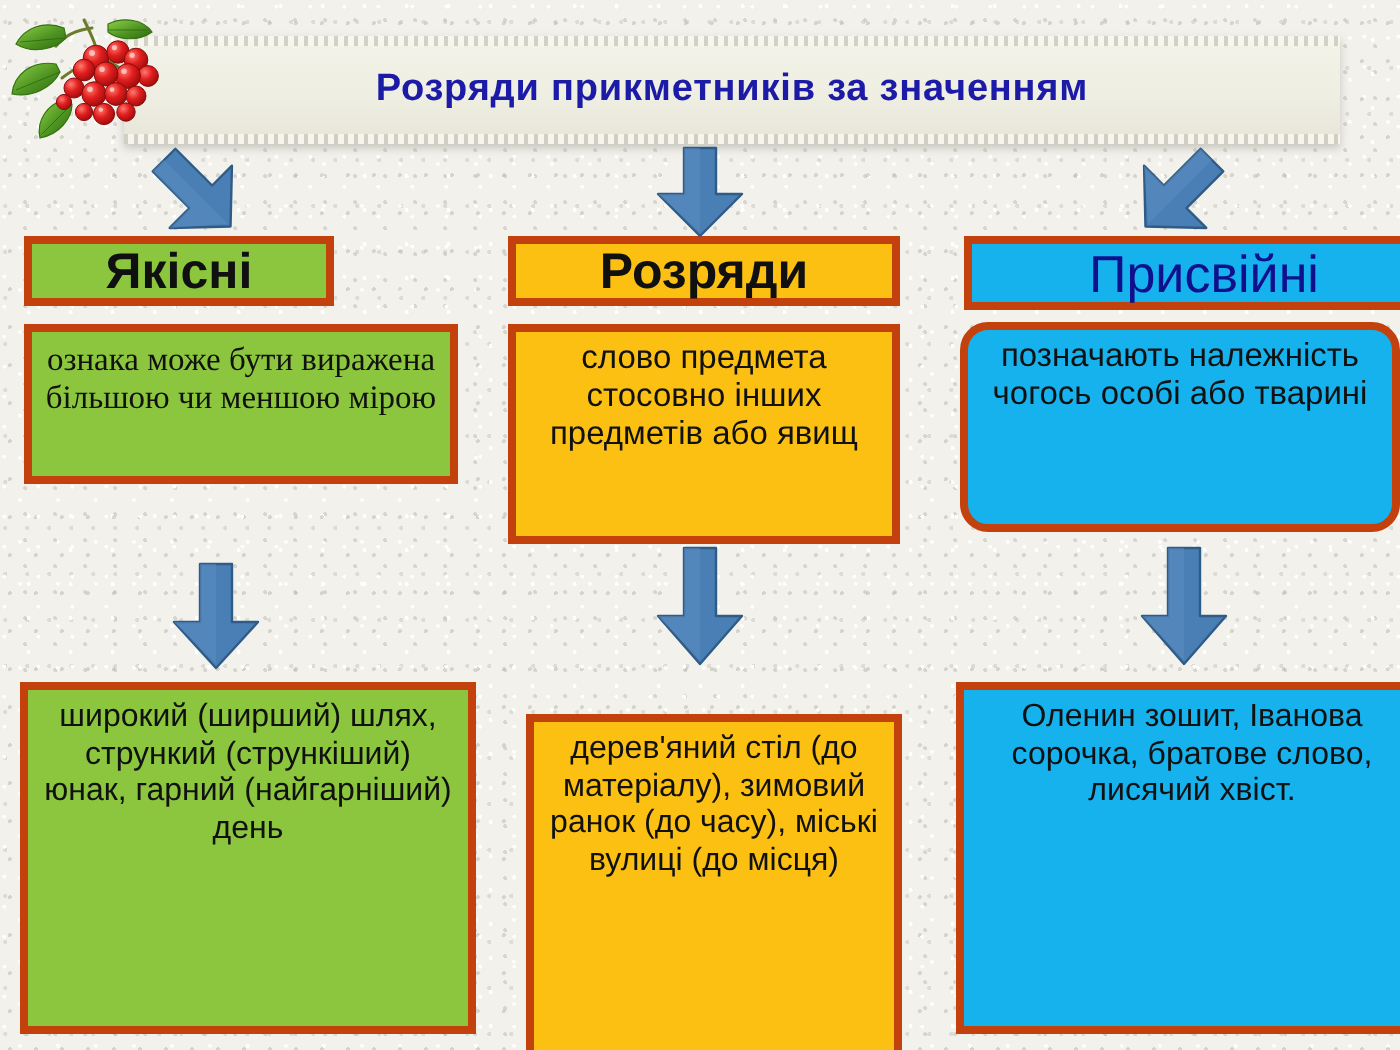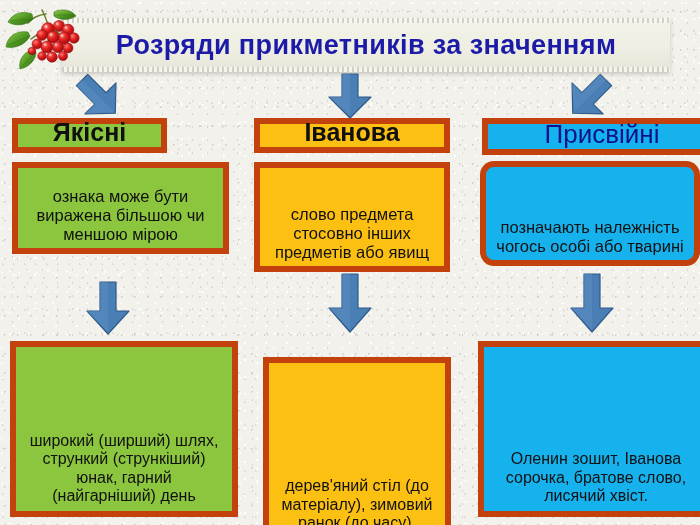--- a/index.html
+++ b/index.html
@@ -47,21 +47,21 @@
     background-image: repeating-linear-gradient(
         90deg,
         rgba(205,203,192,0.85) 0 2px,
         rgba(248,247,239,0.9) 2px 5px);
   }
   #title-banner::before { top: 0; }
   #title-banner::after  { bottom: 0; }
 
   #title-text {
     color: #1b1ba8;
-    font-size: 27px;
+    font-size: 19px;
     font-weight: bold;
     letter-spacing: 0.4px;
     white-space: nowrap;
     position: relative;
     z-index: 2;
   }
 
   
   #kalyna {
     position: absolute;
@@ -69,23 +69,23 @@
     top: 2px;
     width: 88px;
     height: 74px;
     z-index: 6;
     pointer-events: none;
   }
 
   
   .box {
     position: absolute;
-    border: 6px solid #c2410c;
+    border: 4px solid #c2410c;
     display: flex;
-    align-items: flex-end;
+    align-items: flex-start;
     justify-content: center;
     text-align: center;
     line-height: 1.16;
   }
   .box-green  { background: #8cc63e; }
   .box-orange { background: #fcc013; }
   .box-cyan   { background: #16b2ee; }
 
   .header-box {
     height: 35px;
@@ -101,21 +101,21 @@
     padding: 4px 6px;
   }
   .example-box {
     font-size: 16px;
     color: #111111;
     padding: 5px 7px;
   }
 
   
   #header-qualitative   { left: 12px;  top: 118px; width: 155px; }
-  #desc-qualitative     { left: 12px;  top: 162px; width: 217px; height: 92px; }
+  #desc-qualitative     { left: 12px;  top: 162px; width: 217px; height: 80px; font-family: Liberation Serif, serif; }
   #example-qualitative  { left: 10px;  top: 341px; width: 228px; height: 176px; }
 
   
   #header-relative      { left: 254px; top: 118px; width: 196px; }
   #desc-relative        { left: 254px; top: 162px; width: 196px; height: 110px; }
   #example-relative     { left: 263px; top: 341px; width: 188px; height: 224px; margin-top: 16px; }
 
   
   #header-possessive    { left: 482px; top: 118px; width: 240px; height: 37px; font-size: 26px; }
   #desc-possessive      { left: 480px; top: 161px; width: 220px; height: 105px; border-radius: 14px; }
@@ -245,21 +245,21 @@
     <path d="M16 2 H32 V31 H45 L24 54 L3 31 H16 Z" fill="#4a7fb5" stroke="#2f5b87" stroke-width="1.2" stroke-linejoin="round"></path>
     <path d="M16 2 H24 V52 L3 31 H16 Z" fill="#5b8dc0" opacity="0.55"></path>
   </svg>
 </div>
 
 <div class="box box-green example-box" id="example-qualitative">
   <span>широкий (ширший) шлях, стрункий (стрункіший) юнак, гарний (найгарніший) день</span>
 </div>
 
 <div class="box box-orange header-box" id="header-relative">
-  <span>Іванова</span>
+  <span>Розряди</span>
 </div>
 
 <div class="box box-orange desc-box" id="desc-relative">
   <span>слово предмета стосовно інших предметів або явищ</span>
 </div>
 
 <div class="arrow" id="arrow-desc-to-example-2">
   <svg width="48" height="62" viewBox="0 0 48 62" xmlns="http://www.w3.org/2000/svg">
     <path d="M16 2 H32 V36 H45 L24 60 L3 36 H16 Z" fill="#4a7fb5" stroke="#2f5b87" stroke-width="1.2" stroke-linejoin="round"></path>
     <path d="M16 2 H24 V58 L3 36 H16 Z" fill="#5b8dc0" opacity="0.55"></path>

